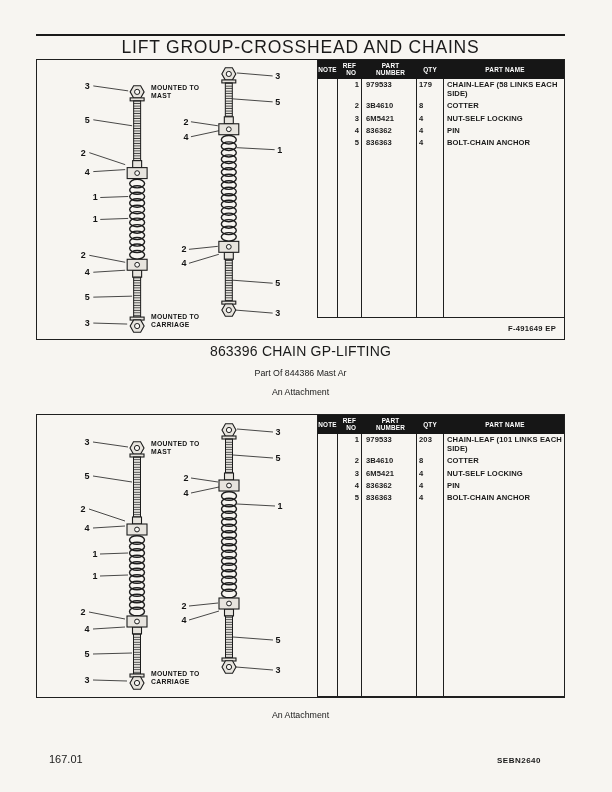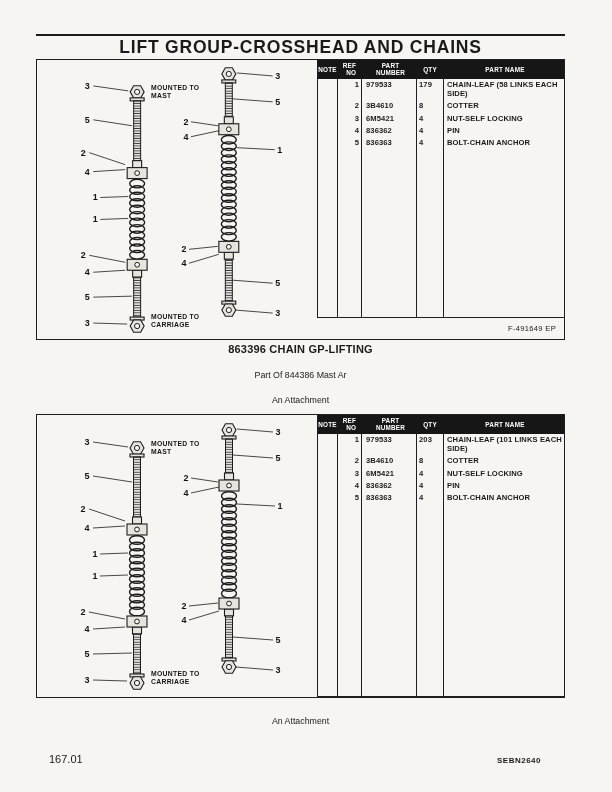--- a/index.html
+++ b/index.html
@@ -1,46 +1,46 @@
 <!DOCTYPE html>
 <html><head>
 <meta charset="utf-8">
 <style>
   *{margin:0;padding:0;box-sizing:border-box}
   html,body{width:612px;height:792px}
   body{background:#f7f5f1;font-family:"Liberation Sans",sans-serif;color:#1a1a1a;position:relative;overflow:hidden}
 
   .title-block{position:absolute;left:36px;top:34px;width:529px;text-align:center;
-    font-size:17.5px;font-weight:bold;letter-spacing:.8px;
+    font-size:17.5px;font-weight:normal;letter-spacing:.8px;
     border-top:2px solid #1a1a1a;border-bottom:2px solid #1a1a1a;padding:1px 0 2px}
 
   .section-box{position:absolute;left:36px;width:529px;height:281px;
     border:1.3px solid #1f1f1f;display:flex;background:#f7f5f1}
   .diagram-area{width:280px;flex:none;position:relative}
   .dsvg{width:100%;height:100%;display:block}
 
   .table-area{flex:1;display:flex;flex-direction:column;min-width:0}
   .parts-table{flex:1;display:grid;grid-template-columns:20px 24px 55px 27px 1fr;
     grid-template-rows:auto auto auto auto auto auto 1fr;
     border-left:1.3px solid #1f1f1f;border-bottom:1.3px solid #1f1f1f}
   .pt-h{background:#161616;color:#fff;font-size:6.4px;font-weight:bold;text-align:center;
     display:flex;align-items:center;justify-content:center;white-space:pre-line;
     line-height:1.15;padding:2px 1px;border-right:1px solid #161616;letter-spacing:.2px}
   .pt-c{font-size:7.6px;font-weight:bold;line-height:1.2;padding:1.5px 2px;
     border-right:1px solid #1f1f1f;letter-spacing:.1px;min-height:9px}
   .c-ref{text-align:right}
   .c-qty{text-align:left}
   .c-part{padding-left:4px}
   .c-name{border-right:none;padding-left:3px}
-  .fig-ref{height:21px;font-size:7.6px;font-weight:normal;text-align:right;
+  .fig-ref{height:21px;font-size:7.6px;font-weight:bold;text-align:right;
     padding:6px 8px 0 0;letter-spacing:.3px}
 
   .caption{position:absolute;left:36px;width:529px;text-align:center}
-  .cap-title{font-size:11px;font-weight:bold;letter-spacing:.2px}
-  .cap-sub{font-size:8.8px;margin-top:15px}
+  .cap-title{font-size:14px;font-weight:normal;letter-spacing:.2px}
+  .cap-sub{font-size:8.8px;margin-top:9px}
 
   .footer-left{position:absolute;left:49px;top:753px;font-size:11px;font-weight:normal}
   .footer-right{position:absolute;right:71px;top:756px;font-size:8px;font-weight:bold;letter-spacing:.5px}
 
   
   .art-metal{fill:#e7e4de;stroke:#1c1c1c;stroke-width:1.1}
   .art-hole{fill:#f7f6f3;stroke:#1c1c1c;stroke-width:1}
   .art-rod{fill:url(#thread);stroke:#1c1c1c;stroke-width:1}
   .art-link{fill:none;stroke:#1c1c1c;stroke-width:1.4}
   .leader{stroke:#1c1c1c;stroke-width:.8;fill:none}

